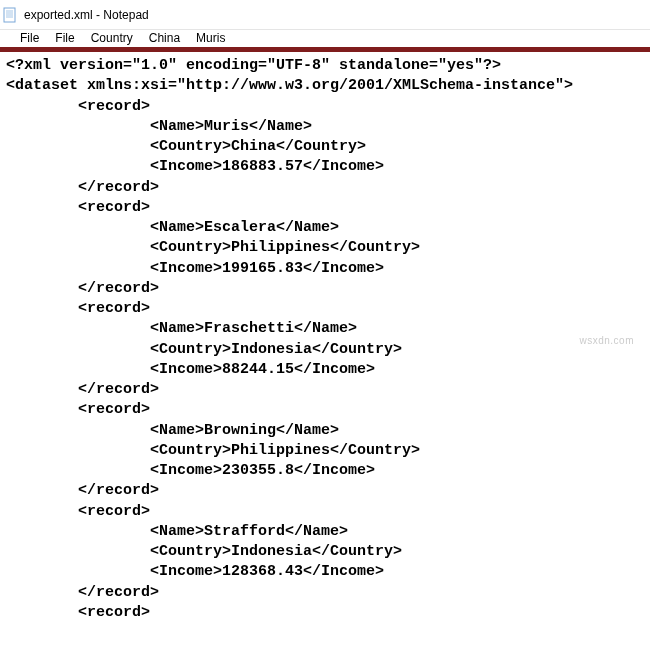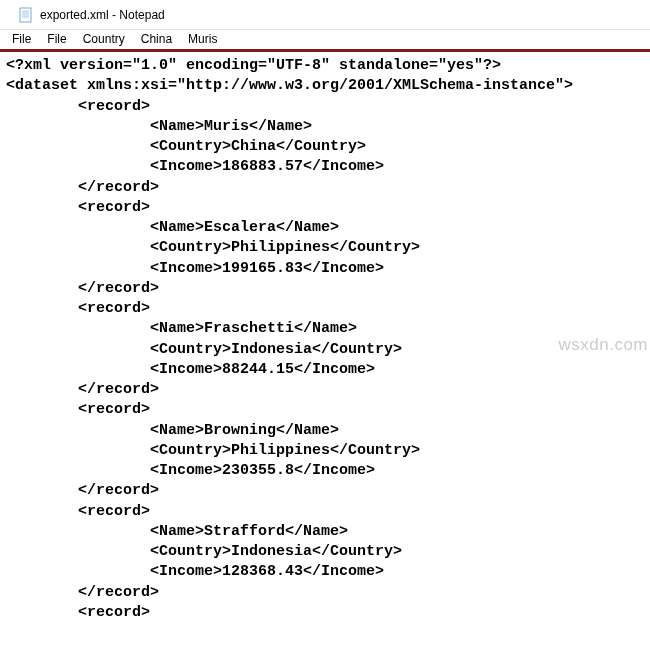--- a/index.html
+++ b/index.html
@@ -9,65 +9,65 @@
       background: #fff;
       width: 650px;
       height: 669px;
       overflow: hidden;
       position: relative;
     }
     .titlebar {
       display: flex;
       align-items: center;
       height: 30px;
-      padding: 0 18px;
+      padding: 0 2px;
       border-bottom: 1px solid #e5e5e5;
       background: #fff;
     }
     .titlebar .icon {
       width: 16px;
       height: 16px;
       margin-right: 6px;
       display: inline-flex;
       align-items: center;
       justify-content: center;
     }
     .titlebar .title {
       font-size: 12px;
       color: #000;
     }
     .menubar {
       display: flex;
-      align-items: flex-start;
+      align-items: flex-end;
       height: 22px;
-      padding: 0 4px;
-      border-bottom: 3px solid #7f1d1d;
+      padding: 0 12px;
+      border-bottom: 5px solid #7f1d1d;
       background: #fff;
     }
     .menubar .menu-item {
       padding: 2px 8px;
       font-size: 12px;
       color: #000;
       cursor: default;
     }
     .editor {
       font-family: Consolas, "Courier New", monospace;
       font-size: 15px;
       line-height: 1.35;
       padding: 4px 6px;
       white-space: pre;
       font-weight: bold;
       color: #000;
       overflow: hidden;
     }
     .watermark {
       position: absolute;
-      right: 2px;
+      right: 16px;
       top: 50%;
-      font-size: 17px;
+      font-size: 10px;
       color: #ccc;
       font-family: Arial, sans-serif;
       letter-spacing: 0.5px;
     }
   </style>
 </head>
 <body>
 
 <div class="titlebar">
   <span class="icon">

